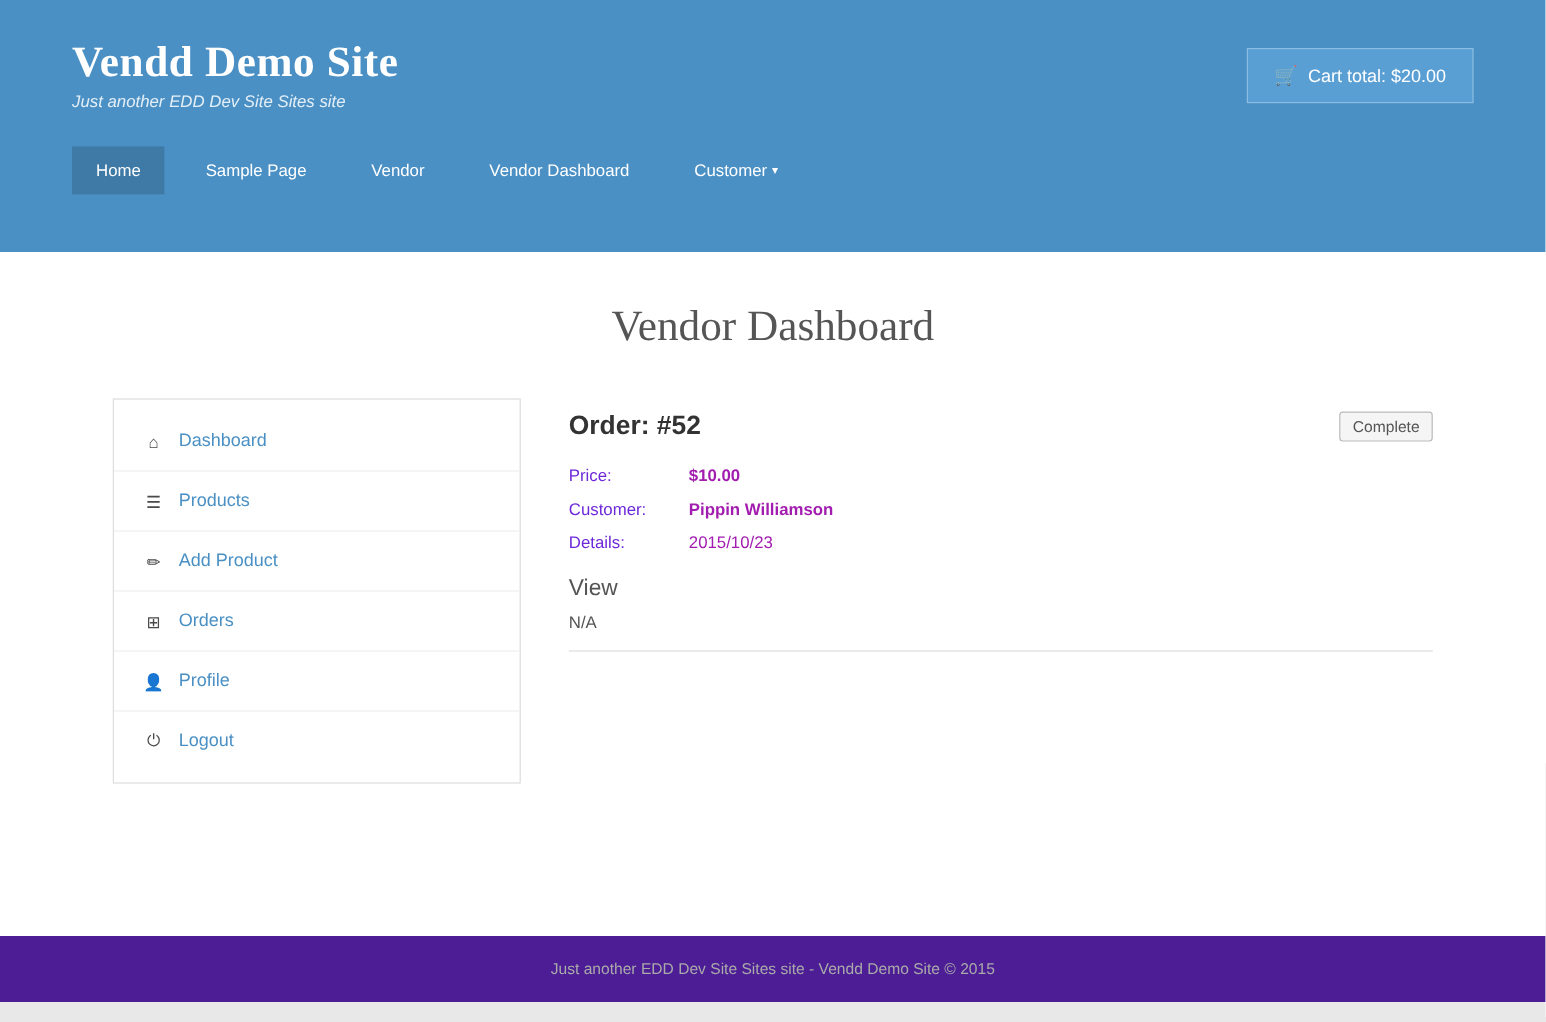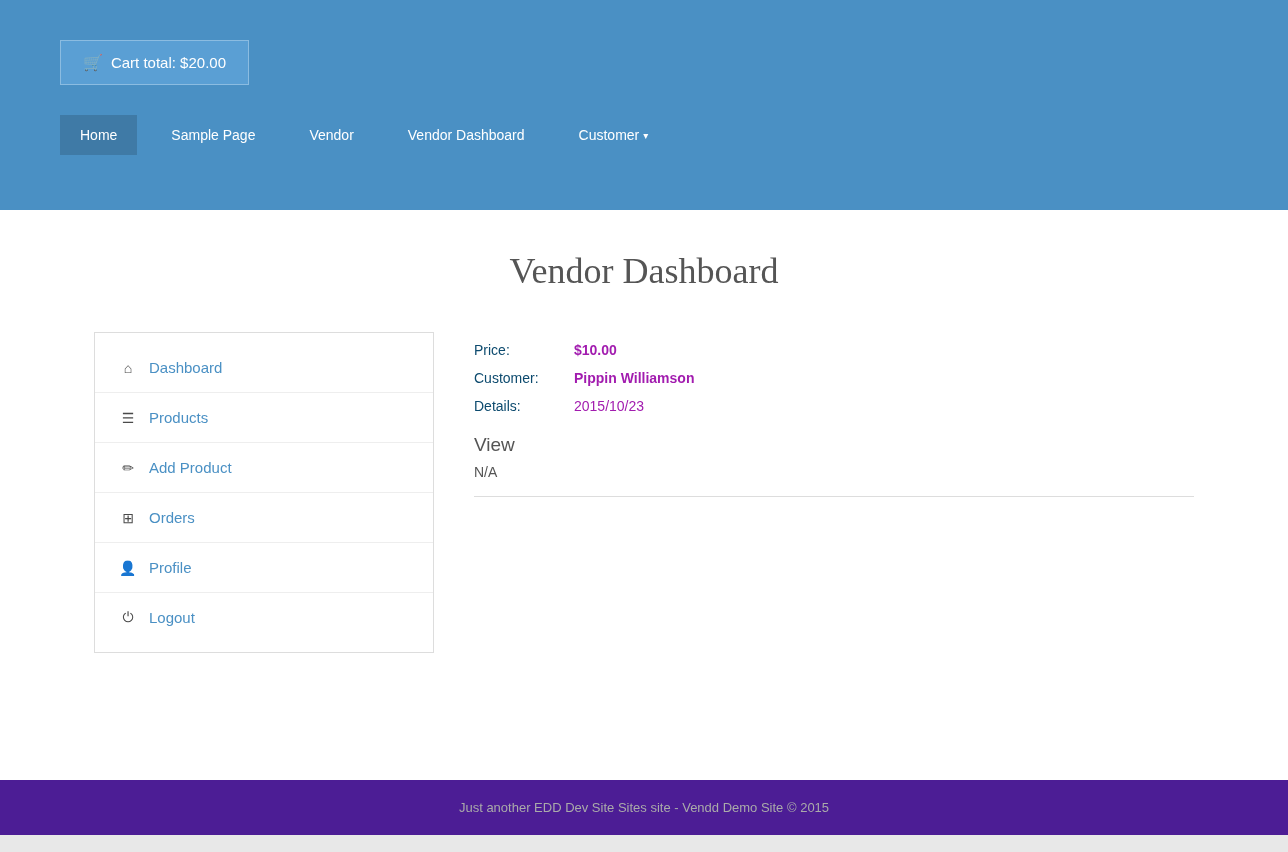--- a/index.html
+++ b/index.html
@@ -141,21 +141,21 @@
     }
     .order-details {
       margin-bottom: 20px;
     }
     .detail-row {
       display: flex;
       margin-bottom: 12px;
       font-size: 14px;
     }
     .detail-label {
-      color: #0c4a6e;
+      color: #6d28d9;
       width: 100px;
       flex-shrink: 0;
     }
     .detail-value {
       color: #a21caf;
       font-weight: bold;
     }
     .detail-value.normal { font-weight: normal; }
     .view-label {
       font-size: 19px;
@@ -180,20 +180,24 @@
       text-align: center;
       padding: 20px;
       font-size: 13px;
     }
   </style>
 </head>
 <body>
 
 <header class="site-header">
   <div class="header-top">
+    <div>
+      <div class="site-title">Vendd Demo Site</div>
+      <div class="site-tagline">Just another EDD Dev Site Sites site</div>
+    </div>
     <button class="cart-button">
       <span class="cart-icon">🛒</span>
       <span>Cart total: $20.00</span>
     </button>
   </div>
   <nav class="site-nav">
     <a class="nav-item active">Home</a>
     <a class="nav-item">Sample Page</a>
     <a class="nav-item">Vendor</a>
     <a class="nav-item">Vendor Dashboard</a>
@@ -230,20 +234,24 @@
         <span class="sidebar-icon">👤</span>
         <span>Profile</span>
       </a>
       <a class="sidebar-item">
         <span class="sidebar-icon">⏻</span>
         <span>Logout</span>
       </a>
     </aside>
 
     <div class="order-panel">
+      <div class="order-header">
+        <span class="order-title">Order: #52</span>
+        <span class="status-badge">Complete</span>
+      </div>
       <div class="order-details">
         <div class="detail-row">
           <span class="detail-label">Price:</span>
           <span class="detail-value">$10.00</span>
         </div>
         <div class="detail-row">
           <span class="detail-label">Customer:</span>
           <span class="detail-value">Pippin Williamson</span>
         </div>
         <div class="detail-row">

